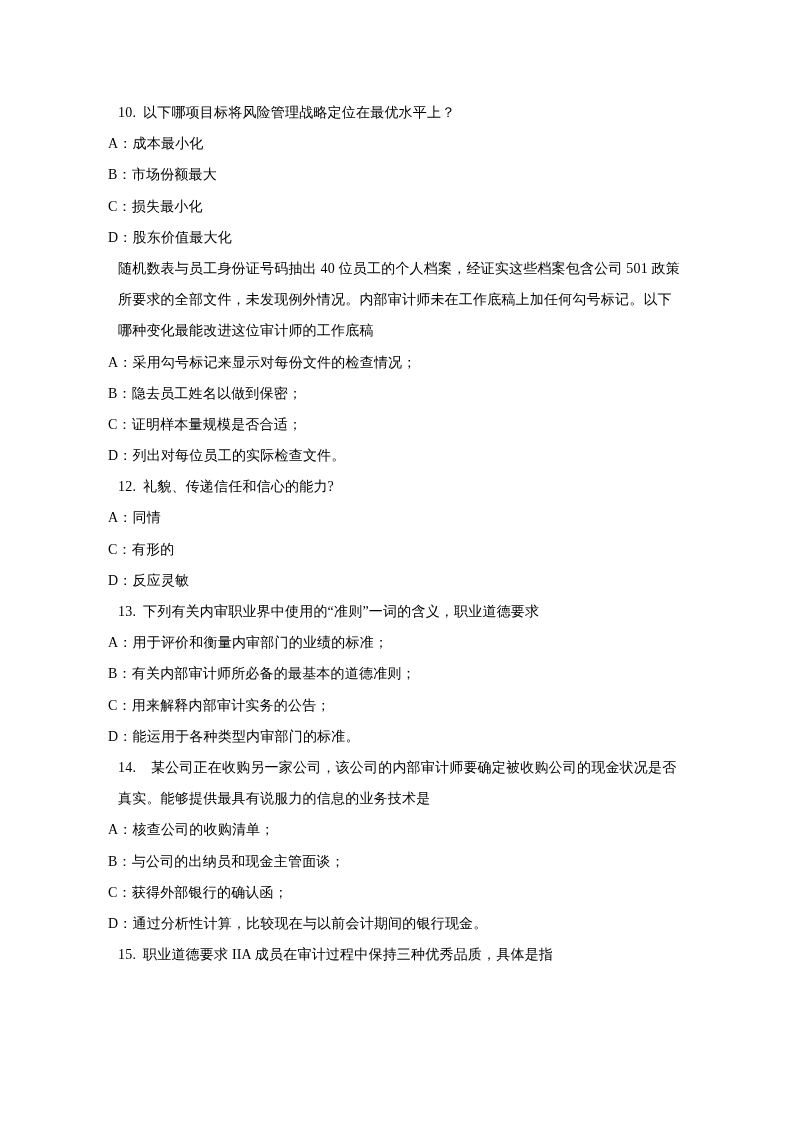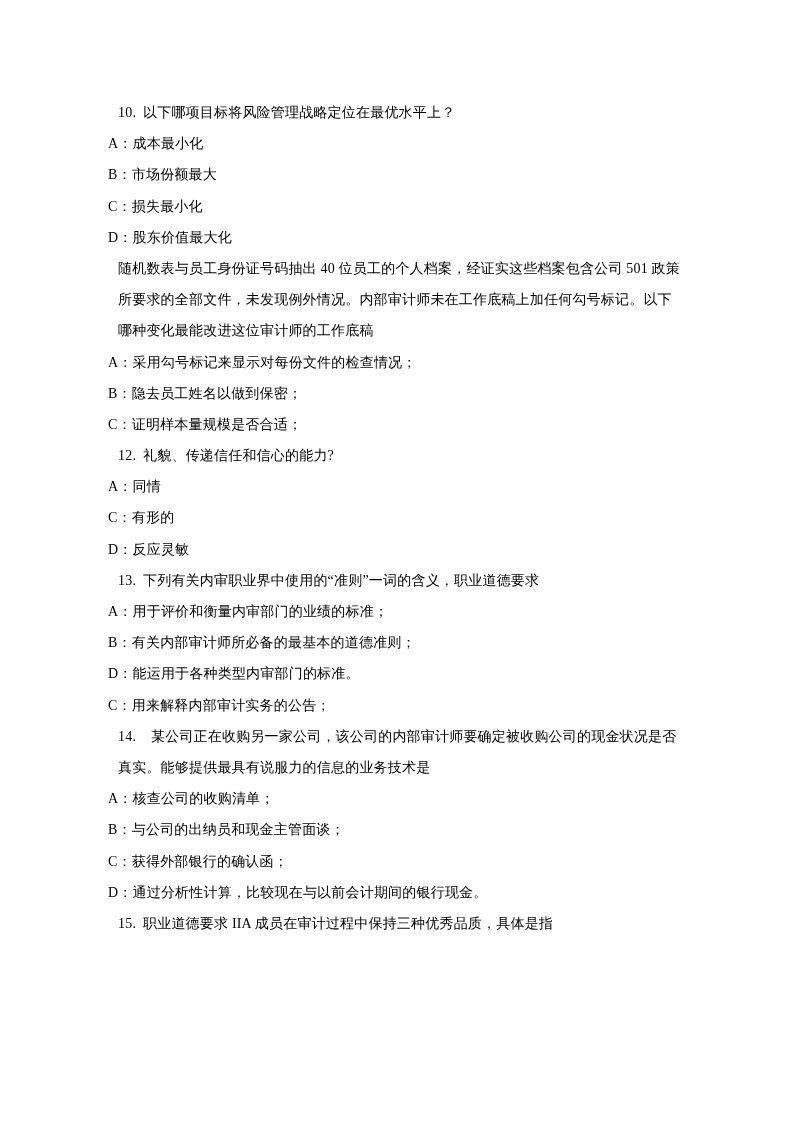--- a/index.html
+++ b/index.html
@@ -44,35 +44,36 @@
       <div class="line opt">D：股东价值最大化</div>
     </div>
 
     <div>
       <div class="line">随机数表与员工身份证号码抽出 40 位员工的个人档案，经证实这些档案包含公司 501 政策</div>
       <div class="line">所要求的全部文件，未发现例外情况。内部审计师未在工作底稿上加任何勾号标记。以下</div>
       <div class="line">哪种变化最能改进这位审计师的工作底稿</div>
       <div class="line opt">A：采用勾号标记来显示对每份文件的检查情况；</div>
       <div class="line opt">B：隐去员工姓名以做到保密；</div>
       <div class="line opt">C：证明样本量规模是否合适；</div>
+      <div class="line opt">D：列出对每位员工的实际检查文件。</div>
     </div>
 
     <div>
       <div class="line"><span class="qnum">12.</span><span>礼貌、传递信任和信心的能力?</span></div>
       <div class="line opt">A：同情</div>
       <div class="line opt">C：有形的</div>
       <div class="line opt">D：反应灵敏</div>
     </div>
 
     <div>
       <div class="line"><span class="qnum">13.</span><span>下列有关内审职业界中使用的“准则”一词的含义，职业道德要求</span></div>
       <div class="line opt">A：用于评价和衡量内审部门的业绩的标准；</div>
       <div class="line opt">B：有关内部审计师所必备的最基本的道德准则；</div>
+      <div class="line opt">C：用来解释内部审计实务的公告；</div>
       <div class="line opt">D：能运用于各种类型内审部门的标准。</div>
-      <div class="line opt">C：用来解释内部审计实务的公告；</div>
     </div>
 
     <div>
       <div class="line"><span class="qnum-wide">14.</span><span>某公司正在收购另一家公司，该公司的内部审计师要确定被收购公司的现金状况是否</span></div>
       <div class="line">真实。能够提供最具有说服力的信息的业务技术是</div>
       <div class="line opt">A：核查公司的收购清单；</div>
       <div class="line opt">B：与公司的出纳员和现金主管面谈；</div>
       <div class="line opt">C：获得外部银行的确认函；</div>
       <div class="line opt">D：通过分析性计算，比较现在与以前会计期间的银行现金。</div>
     </div>

